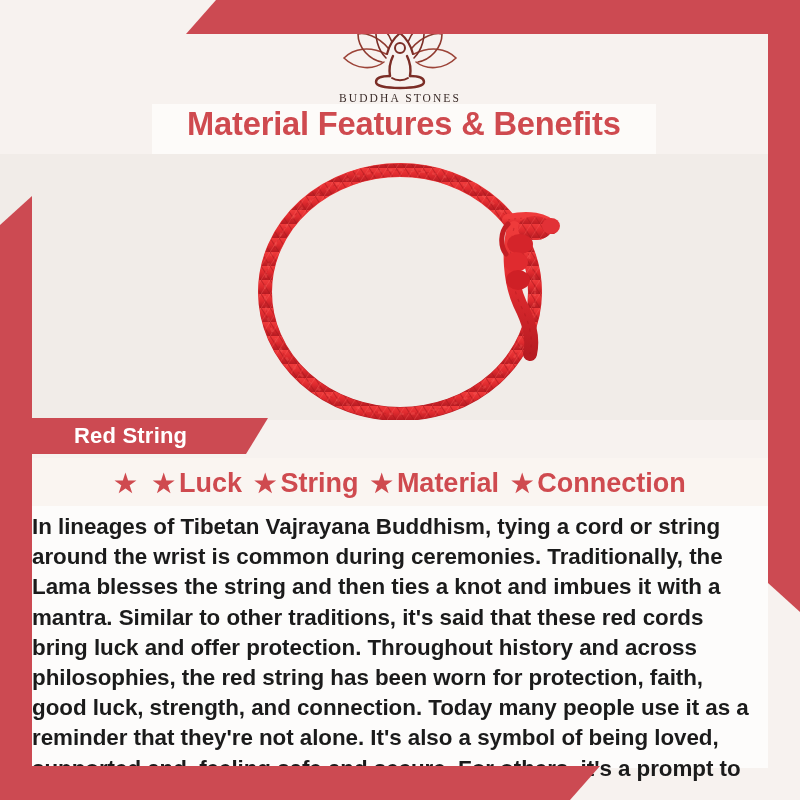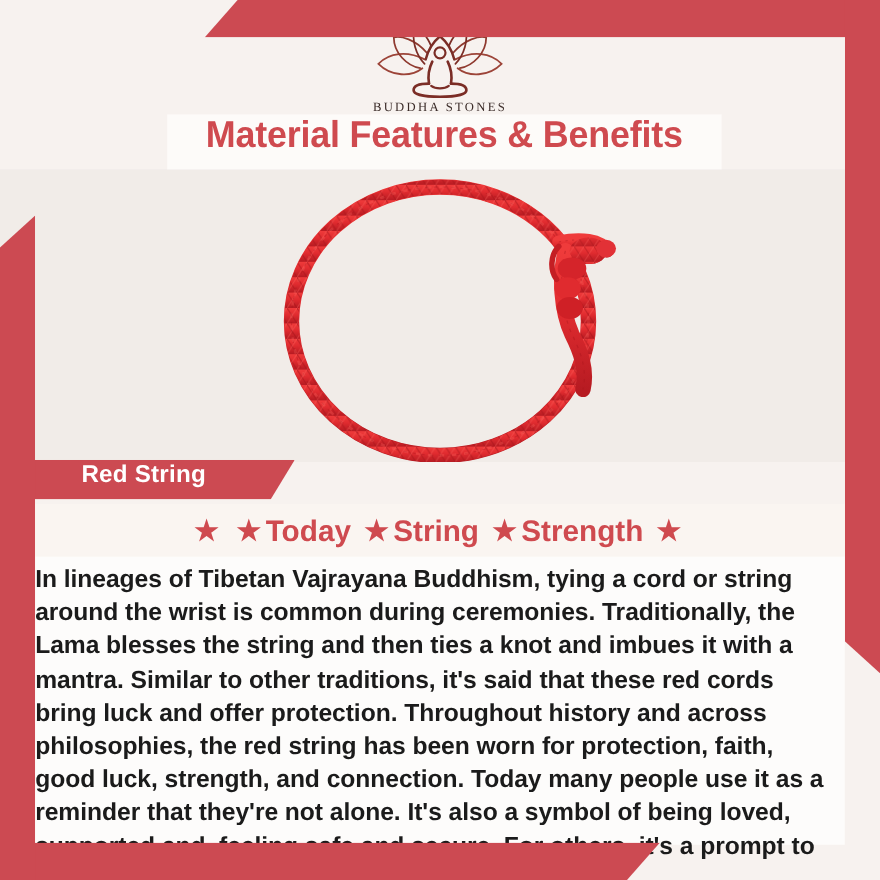--- a/index.html
+++ b/index.html
@@ -124,21 +124,21 @@
     z-index: 6;
   }
   .tag {
     position: absolute;
     left: 18px; top: 0;
     height: 36px;
     width: 250px;
     background: #cc4a52;
     clip-path: polygon(0 0, 250px 0, 228px 36px, 0 36px);
     display: flex;
-    align-items: flex-start;
+    align-items: center;
   }
   .tag-label {
     font-family: "Liberation Sans Narrow", "Liberation Sans", sans-serif;
     font-weight: bold;
     font-size: 22px;
     color: #ffffff;
     margin-left: 56px;
     letter-spacing: 0.2px;
     white-space: nowrap;
   }
@@ -281,32 +281,33 @@
         <span class="tag-label">Red String</span>
       </div>
     </div>
 
     <div class="benefits">
       <span class="benefit">
         <span class="star">★</span>
       </span>
       <span class="benefit">
         <span class="star">★</span>
-        <span>Today</span>
+        <span>Luck</span>
       </span>
       <span class="benefit">
         <span class="star">★</span>
         <span>String</span>
       </span>
       <span class="benefit">
         <span class="star">★</span>
-        <span>Strength</span>
-      </span>
-      <span class="benefit">
-        <span class="star">★</span>
+        <span>Material</span>
+      </span>
+      <span class="benefit">
+        <span class="star">★</span>
+        <span>Connection</span>
       </span>
     </div>
 
     <div class="body-area">
       <p class="body-text">In lineages of Tibetan Vajrayana Buddhism, tying a cord or string around the wrist is common during ceremonies. Traditionally, the Lama blesses the string and then ties a knot and imbues it with a mantra. Similar to other traditions, it's said that these red cords bring luck and offer protection. Throughout history and across philosophies, the red string has been worn for protection, faith, good luck, strength, and connection. Today many people use it as a reminder that they're not alone. It's also a symbol of being loved, supported and, feeling safe and secure. For others, it's a prompt to stay positive while facing any adversity.</p>
     </div>
 
   </div>
 
   <div class="band-top"></div>

